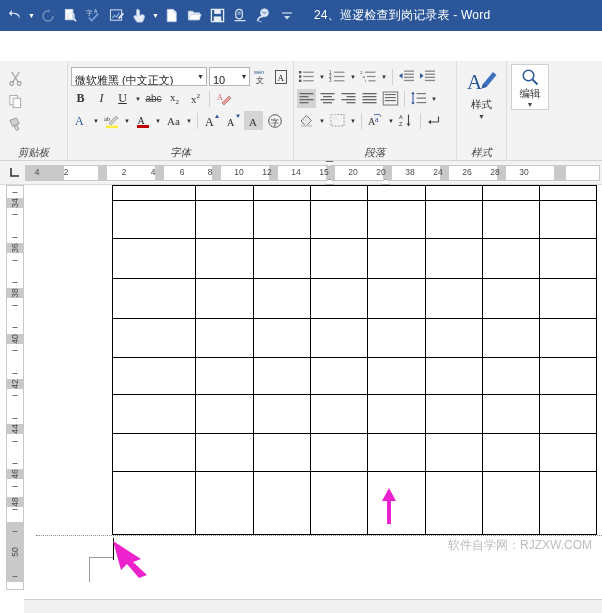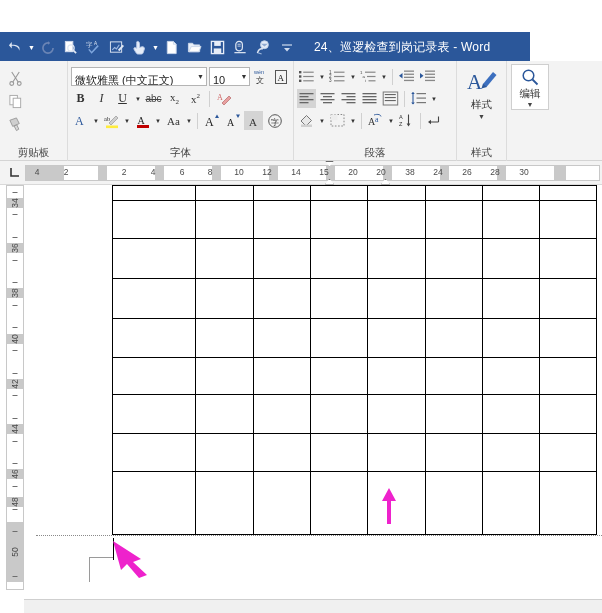--- a/index.html
+++ b/index.html
@@ -11,23 +11,23 @@
     background: #ffffff;
   }
   #app {
     position: relative;
     width: 602px; height: 613px;
     background: #fff;
   }
 
   
   .titlebar {
-    position: absolute; left: 0; top: 0; width: 530px; height: 31px;
+    position: absolute; left: 0; top: 0; width: 602px; height: 31px;
     background: #2b579a;
-    display: flex; align-items: center; margin-top: 32px;
+    display: flex; align-items: center;
   }
   .qat { display: flex; align-items: center; height: 31px; padding-left: 4px; }
   .qat-btn {
     width: 23px; height: 23px;
     display: flex; align-items: center; justify-content: center;
     color: #ffffff;
     position: relative;
   }
   .qat-btn svg { display: block; }
   .qat-caret {
@@ -72,20 +72,21 @@
     height: 100px;
     padding: 3px 3px 0 3px;
     display: flex; flex-direction: column;
     border-right: 1px solid #dcdcdc;
   }
   .rgroup-body { flex: 1; display: flex; align-items: flex-start; }
   .rgroup-label {
     height: 15px; line-height: 13px;
     text-align: center; font-size: 10.5px; color: #444;
     position: relative;
+    font-style: italic;
   }
 
   
   .g-clipboard { width: 68px; }
   .paste-big {
     width: 40px; display: flex; flex-direction: column;
     align-items: center; padding-top: 2px;
   }
   .paste-label { font-size: 10.5px; color: #333; margin-top: 1px; }
   .paste-caret { font-size: 7px; color: #444; line-height: 7px; margin-top: 1px;}
@@ -765,20 +766,21 @@
         <div class="tbl-line-v" style="left:198px; height:350px"></div>
         <div class="tbl-line-v" style="left:255px; height:350px"></div>
         <div class="tbl-line-v" style="left:313px; height:350px"></div>
         <div class="tbl-line-v" style="left:370px; height:350px"></div>
         <div class="tbl-line-v" style="left:427px; height:350px"></div>
         <div class="tbl-line-v" style="left:484px; height:350px"></div>
       </div>
 
       <div class="pagebreak" style="top:350px"></div>
 
+      <div class="watermark" style="left:412px;top:352px;">软件自学网：RJZXW.COM</div>
 
       <div class="caret-bar" style="left:77px;top:353px;height:22px;"></div>
       <div class="mark-bracket" style="left:53px;top:372px;width:24px;height:25px;"></div>
 
       <div class="arrow-up" style="left:343px;top:303px;">
         <svg width="20" height="36" viewBox="0 0 20 36">
           <path d="M10 0 L17 13 L12 13 L12 36 L8 36 L8 13 L3 13 Z" fill="#ee22cc"></path>
         </svg>
       </div>
       <div class="arrow-ptr" style="left:75px;top:352px;">

